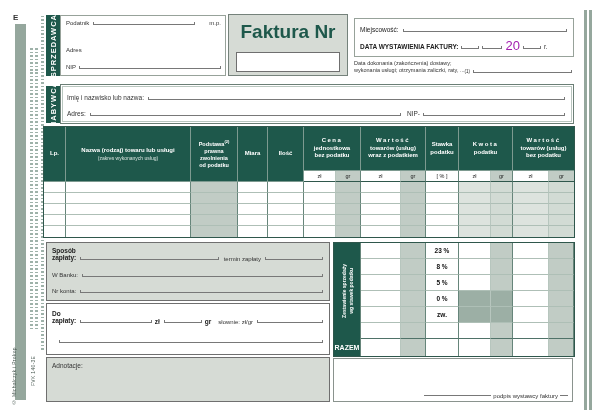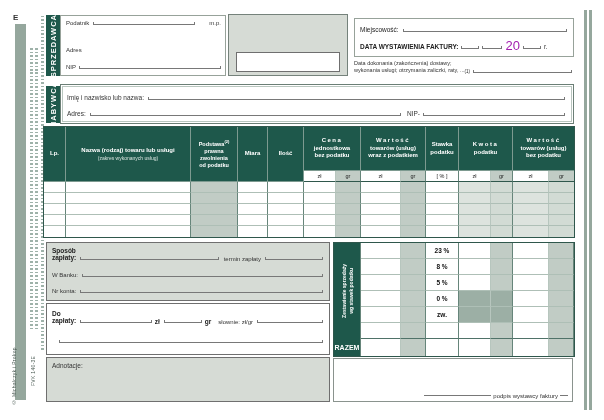--- a/index.html
+++ b/index.html
@@ -86,20 +86,21 @@
       <span class="lbl">m.p.</span>
     </div>
     <div class="lbl" style="position:absolute;left:5px;top:31px;">Adres</div>
     <div class="frow" style="position:absolute;left:5px;bottom:5px;right:4px;">
       <span class="lbl">NIP</span>
       <span class="ul tick" style="flex:1;margin:0 0 1px 3px;"></span>
     </div>
   </div>
 
   <div class="abs gbox" style="left:228px;top:14px;width:120px;height:62px;">
+    <div style="text-align:center;margin-top:6px;font-size:19px;font-weight:bold;color:#1e584b;">Faktura Nr</div>
     <div style="position:absolute;left:7px;right:7px;top:37px;height:20px;background:#fff;border:1px solid #6f6f6f;"></div>
   </div>
 
   <div class="abs box" style="left:354px;top:18px;width:220px;height:39px;">
     <div class="frow" style="position:absolute;left:5px;top:7px;right:6px;">
       <span class="blbl" style="font-weight:normal;font-size:6.5px;">Miejscowość:</span>
       <span class="ul tick" style="flex:1;margin:0 0 1px 4px;"></span>
     </div>
     <div class="frow" style="position:absolute;left:5px;bottom:6px;right:5px;gap:3px;">
       <span class="blbl">DATA WYSTAWIENIA FAKTURY:</span>

